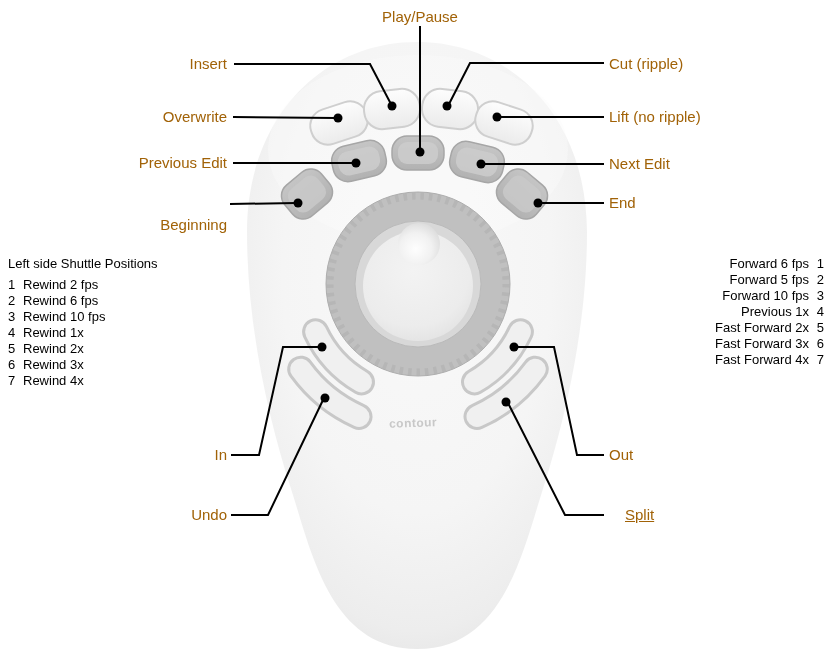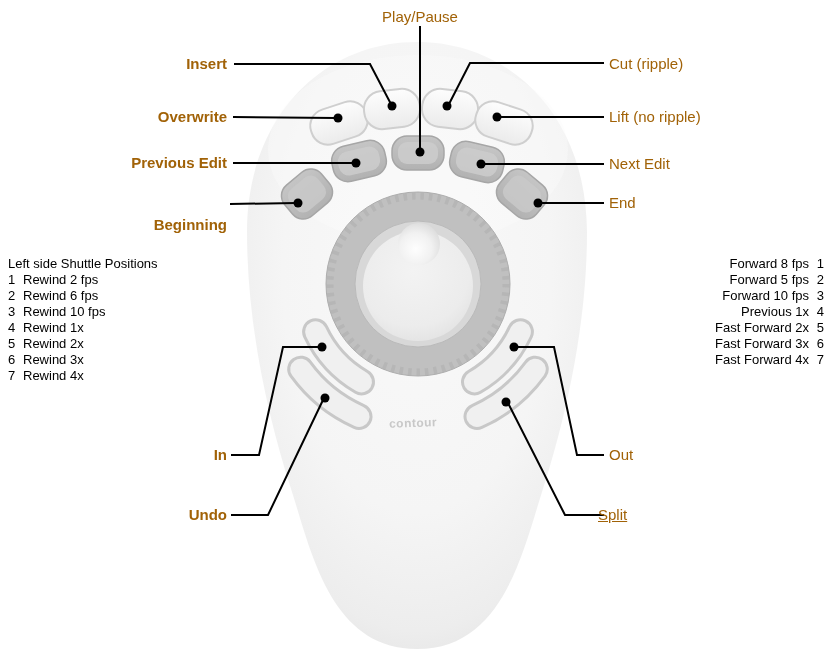--- a/index.html
+++ b/index.html
@@ -6,39 +6,39 @@
   #canvas {
     position:relative; width:831px; height:661px; overflow:hidden;
     background:#ffffff;
     font-family:"Liberation Sans", sans-serif;
   }
   #device-svg { position:absolute; left:0; top:0; }
   .label {
     position:absolute; font-size:15px; line-height:19px; color:#a16207;
     white-space:nowrap;
   }
-  .label.right-align { text-align:right;font-weight:bold; }
+  .label.right-align { text-align:right; }
   #lbl-play-pause   { left:375px; top:7px;  width:90px; text-align:center; }
   #lbl-insert       { right:604px; top:54px; }
   #lbl-overwrite    { right:604px; top:107px; }
   #lbl-previous-edit{ right:604px; top:153px; }
   #lbl-beginning    { right:604px; top:194px;margin-top:21px; }
   #lbl-in           { right:604px; top:445px; }
   #lbl-undo         { right:604px; top:505px; }
   #lbl-cut          { left:609px; top:54px; }
   #lbl-lift         { left:609px; top:107px; }
   #lbl-next-edit    { left:609px; top:154px; }
   #lbl-end          { left:609px; top:193px; }
   #lbl-out          { left:609px; top:445px; }
-  #lbl-split        { left:598px; top:505px;text-decoration:underline; }
+  #lbl-split        { left:625px; top:505px;text-decoration:underline; }
 
   .shuttle-list { position:absolute; font-size:13px; color:#000; }
   #left-list  { left:8px; top:256px; }
   #right-list { right:7px; top:256px; }
-  .list-title { height:16px; line-height:16px; white-space:nowrap; }
+  .list-title { height:16px; line-height:16px; margin-bottom:5px; white-space:nowrap; }
   .list-row { height:16px; line-height:16px; display:flex; white-space:nowrap; }
   #left-list .row-num { width:15px; flex:0 0 15px; }
   #right-list .list-title { text-align:right; }
   #right-list .list-row { justify-content:flex-end; }
   #right-list .row-num { margin-left:7px; width:8px; text-align:right; }
 
   #logo {
     position:absolute; left:389px; top:416px;
     font-size:12px; font-weight:bold; letter-spacing:0.5px;
     color:#c8c8c8; transform:rotate(-2deg);
@@ -218,21 +218,21 @@
       <span>Rewind 3x</span>
     </div>
     <div class="list-row">
       <span class="row-num">7</span>
       <span>Rewind 4x</span>
     </div>
   </div>
 
   <div class="shuttle-list" id="right-list">
     <div class="list-row">
-      <span>Forward 8 fps</span>
+      <span>Forward 6 fps</span>
       <span class="row-num">1</span>
     </div>
     <div class="list-row">
       <span>Forward 5 fps</span>
       <span class="row-num">2</span>
     </div>
     <div class="list-row">
       <span>Forward 10 fps</span>
       <span class="row-num">3</span>
     </div>

